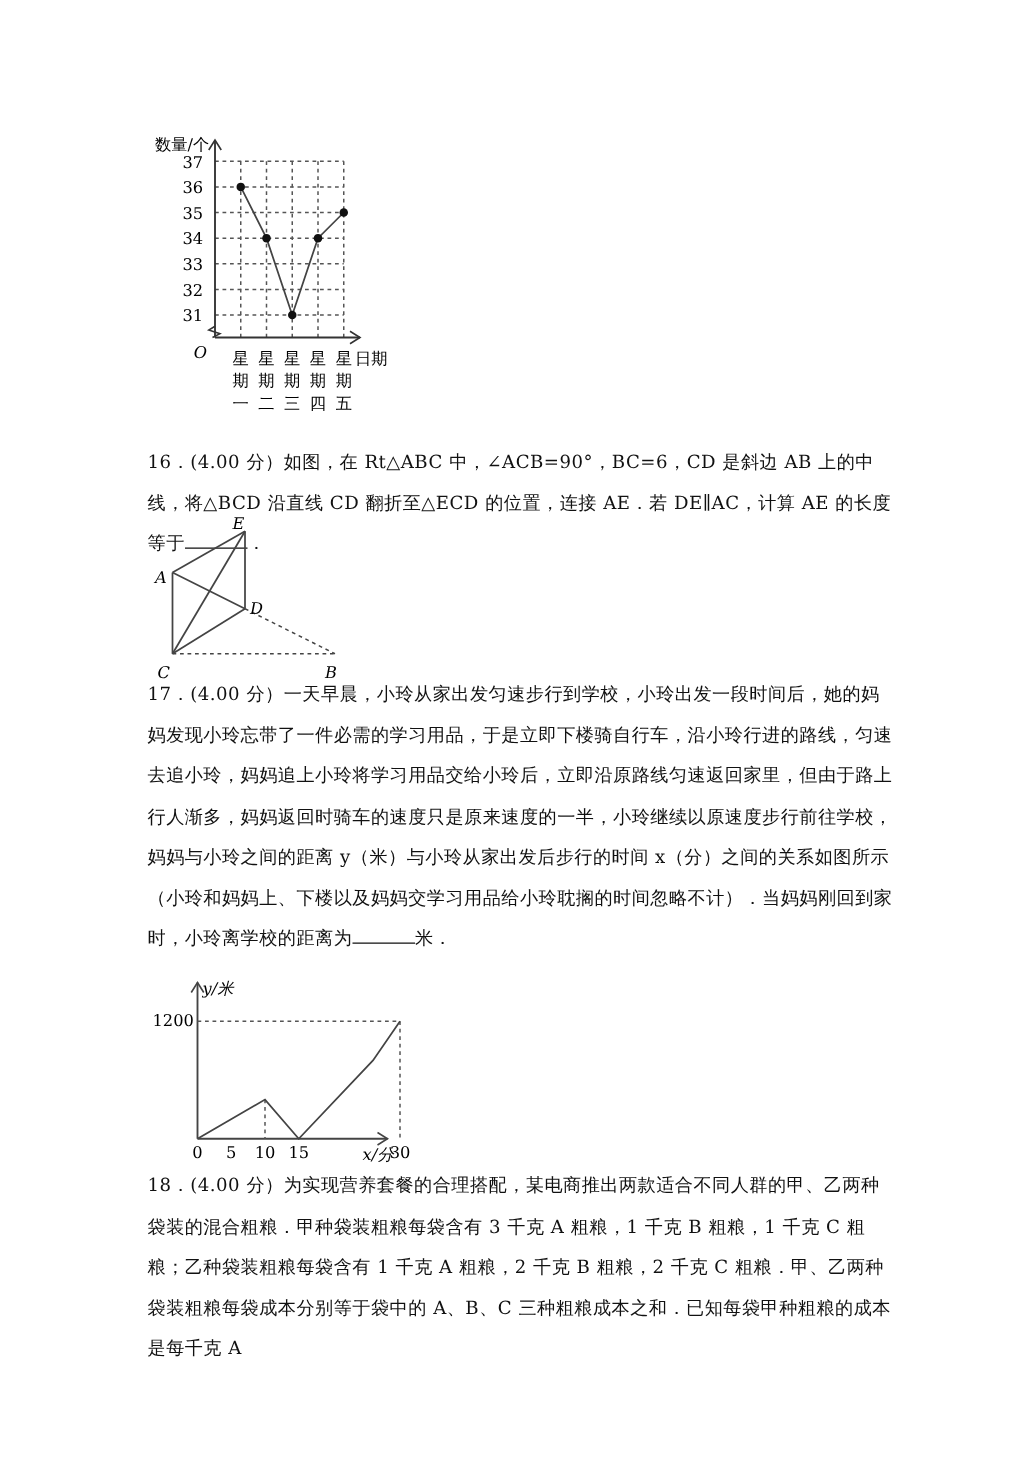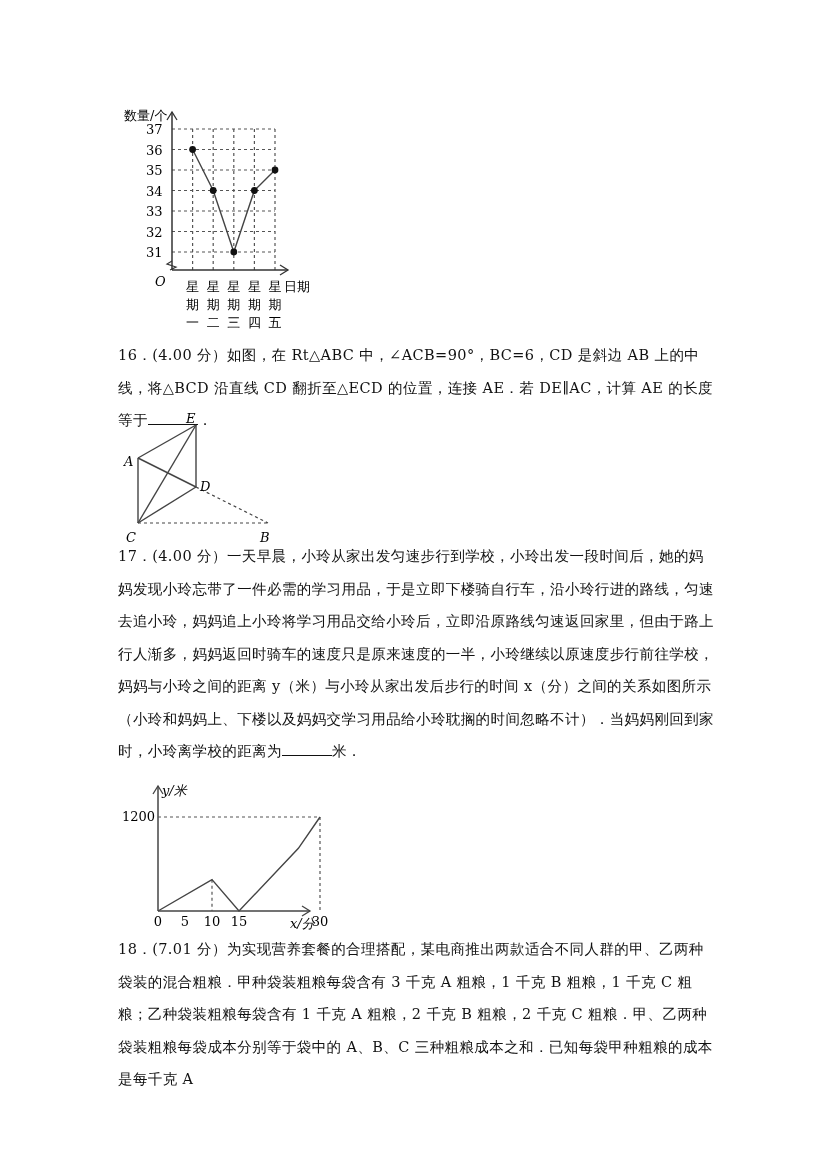--- a/index.html
+++ b/index.html
@@ -65,21 +65,21 @@
   <g id="f1-series">
       <polyline points="82.6,49.5 103.2,90.5 123.80000000000001,152 144.4,90.5 165,70" fill="none" stroke="#444" stroke-width="1.4"></polyline>
       <circle cx="82.6" cy="49.5" r="3.4" fill="#111"></circle>
       <circle cx="103.2" cy="90.5" r="3.4" fill="#111"></circle>
       <circle cx="123.80000000000001" cy="152" r="3.4" fill="#111"></circle>
       <circle cx="144.4" cy="90.5" r="3.4" fill="#111"></circle>
       <circle cx="165" cy="70" r="3.4" fill="#111"></circle>
     </g>
 </svg>
 
-<div class="q" style="top:339px">
+<div class="q" style="top:354px">
   <span>16．(4.00 分）如图，在 Rt△ABC 中，∠ACB=90°，BC=6，CD 是斜边 AB 上的中线，将△BCD 沿直线 CD 翻折至△ECD 的位置，连接 AE．若 DE∥AC，计算 AE 的长度等于</span><span class="blank"></span><span>．</span>
 </div>
 
 <svg class="fig" style="left:110px;top:405px" width="180" height="145">
   <line x1="28" y1="53" x2="28" y2="118" stroke="#444" stroke-width="1.4"></line>
   <line x1="28" y1="53" x2="86" y2="20" stroke="#444" stroke-width="1.4"></line>
   <line x1="86" y1="20" x2="86" y2="82" stroke="#444" stroke-width="1.4"></line>
   <line x1="86" y1="20" x2="28" y2="118" stroke="#444" stroke-width="1.4"></line>
   <line x1="28" y1="53" x2="86" y2="82" stroke="#444" stroke-width="1.4"></line>
   <line x1="28" y1="118" x2="86" y2="82" stroke="#444" stroke-width="1.4"></line>
@@ -115,14 +115,14 @@
       <text x="102" y="146" font-size="13" text-anchor="middle">10</text>
       <text x="129" y="146" font-size="13" text-anchor="middle">15</text>
       <text x="210" y="146" font-size="13" text-anchor="middle">30</text>
     </g>
   <g id="f2-series">
       <polyline points="48,131 102,99.66666666666666 129,131 188.4,68.33333333333333 210,37" fill="none" stroke="#444" stroke-width="1.4"></polyline>
     </g>
 </svg>
 
 <div class="q" style="top:933px">
-  <span>18．(7.01 分）为实现营养套餐的合理搭配，某电商推出两款适合不同人群的甲、乙两种袋装的混合粗粮．甲种袋装粗粮每袋含有 3 千克 A 粗粮，1 千克 B 粗粮，1 千克 C 粗粮；乙种袋装粗粮每袋含有 1 千克 A 粗粮，2 千克 B 粗粮，2 千克 C 粗粮．甲、乙两种袋装粗粮每袋成本分别等于袋中的 A、B、C 三种粗粮成本之和．已知每袋甲种粗粮的成本是每千克 A</span>
+  <span>18．(4.00 分）为实现营养套餐的合理搭配，某电商推出两款适合不同人群的甲、乙两种袋装的混合粗粮．甲种袋装粗粮每袋含有 3 千克 A 粗粮，1 千克 B 粗粮，1 千克 C 粗粮；乙种袋装粗粮每袋含有 1 千克 A 粗粮，2 千克 B 粗粮，2 千克 C 粗粮．甲、乙两种袋装粗粮每袋成本分别等于袋中的 A、B、C 三种粗粮成本之和．已知每袋甲种粗粮的成本是每千克 A</span>
 </div>
 
 </body></html>

